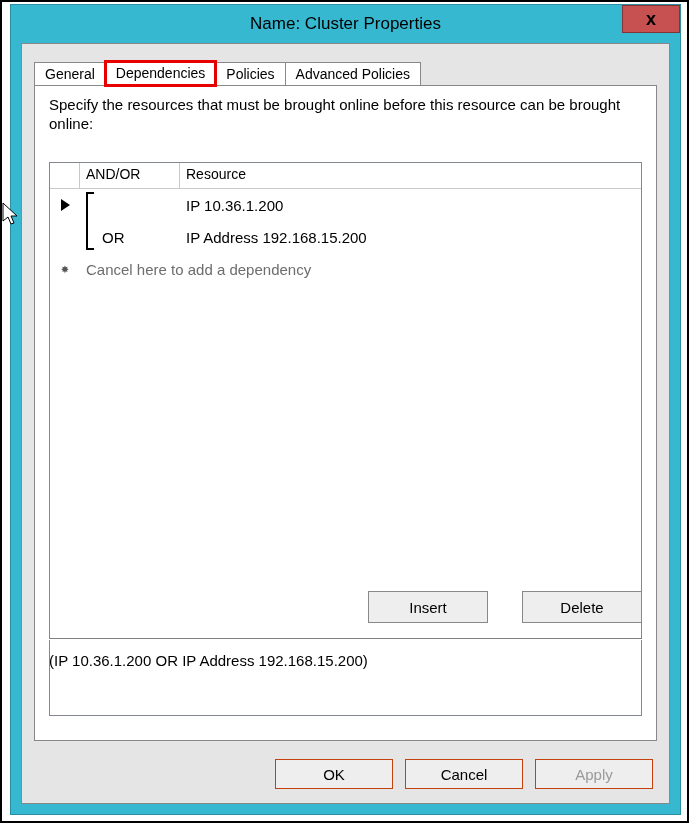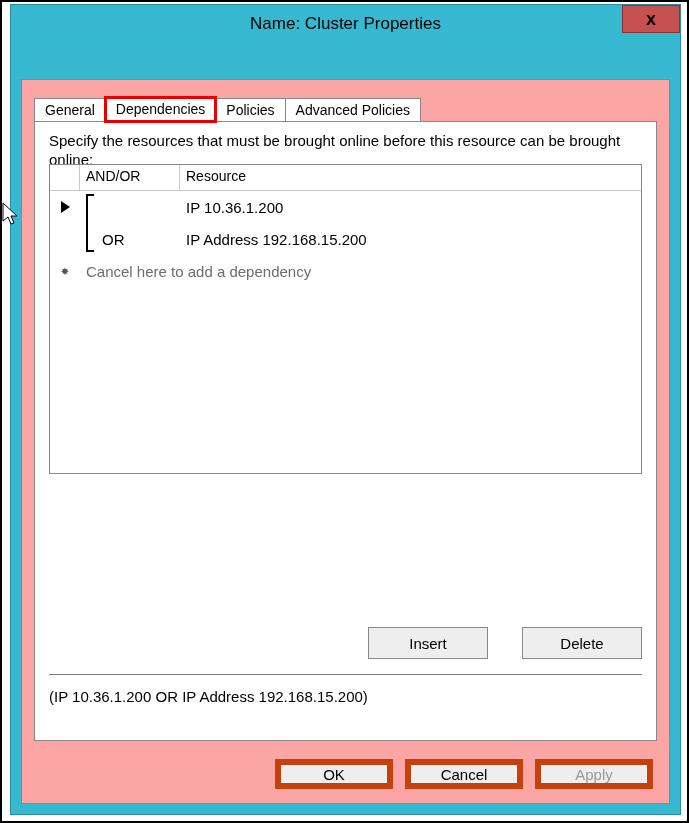--- a/index.html
+++ b/index.html
@@ -53,23 +53,22 @@
     font-size: 18px;
     font-weight: bold;
     cursor: pointer;
   }
   .client {
     position: absolute;
     top: 38px;
     left: 10px;
     right: 10px;
     bottom: 10px;
-    background: #fca5a5;
+    background: #e5e5e5;
     border: 1px solid #888;
-    margin-top: 36px;
   }
   
   .tabrow {
     position: absolute;
     top: 14px;
     left: 12px;
     display: flex;
     align-items: flex-end;
     height: 28px;
   }
@@ -107,24 +106,24 @@
     position: absolute;
     top: 10px;
     left: 14px;
     right: 14px;
     font-size: 15px;
     line-height: 1.25;
   }
   
   .grid {
     position: absolute;
-    top: 42px;
+    top: 76px;
     left: 14px;
     right: 14px;
-    height: 310px;
+    height: 554px;
     border: 1px solid #828790;
     background: #fff;
   }
   .grid-header {
     display: flex;
     height: 26px;
     background: #fff;
   }
   .grid-header .gh {
     border-right: 1px solid #c9c9c9;
@@ -204,21 +203,21 @@
     position: absolute;
     bottom: 14px;
     right: 16px;
     display: flex;
     gap: 12px;
   }
   .dlg-btn {
     width: 118px;
     height: 30px;
     background: #eee;
-    border: 6px solid #c2410c;
+    border: 1px solid #c2410c;
     font-size: 15px;
     display: flex;
     align-items: center;
     justify-content: center;
     cursor: pointer;
   }
   .dlg-btn.disabled {
     color: #9a9a9a;
     cursor: default;
   }

